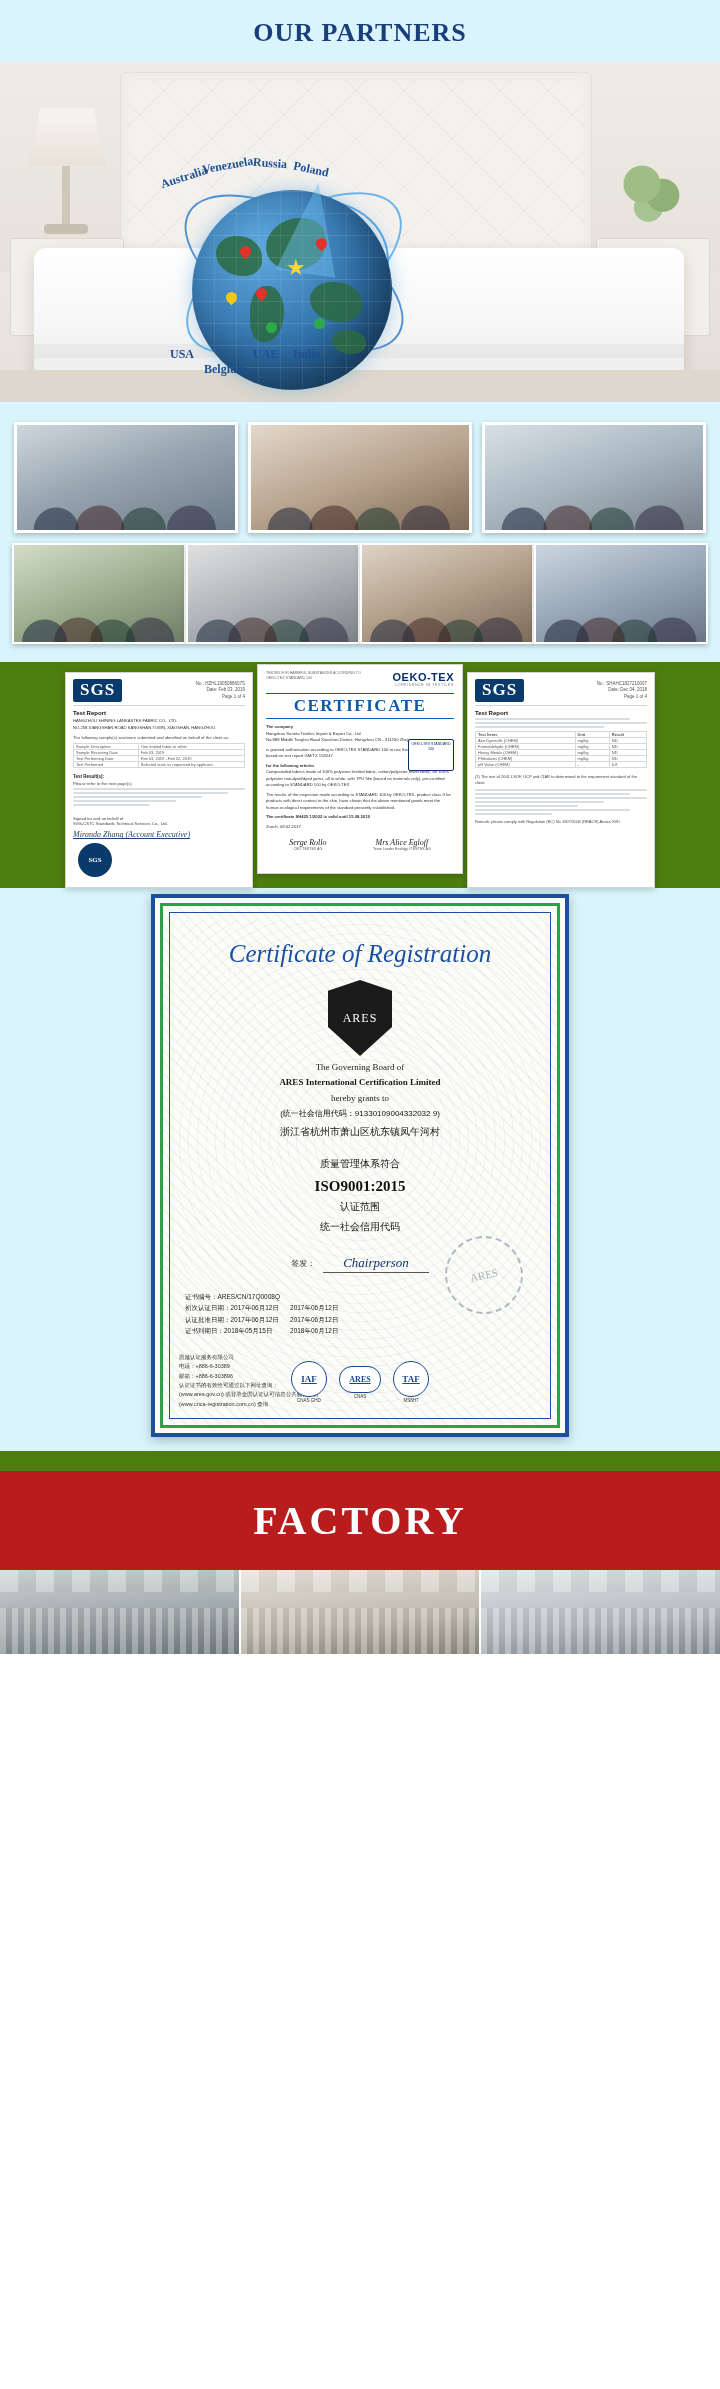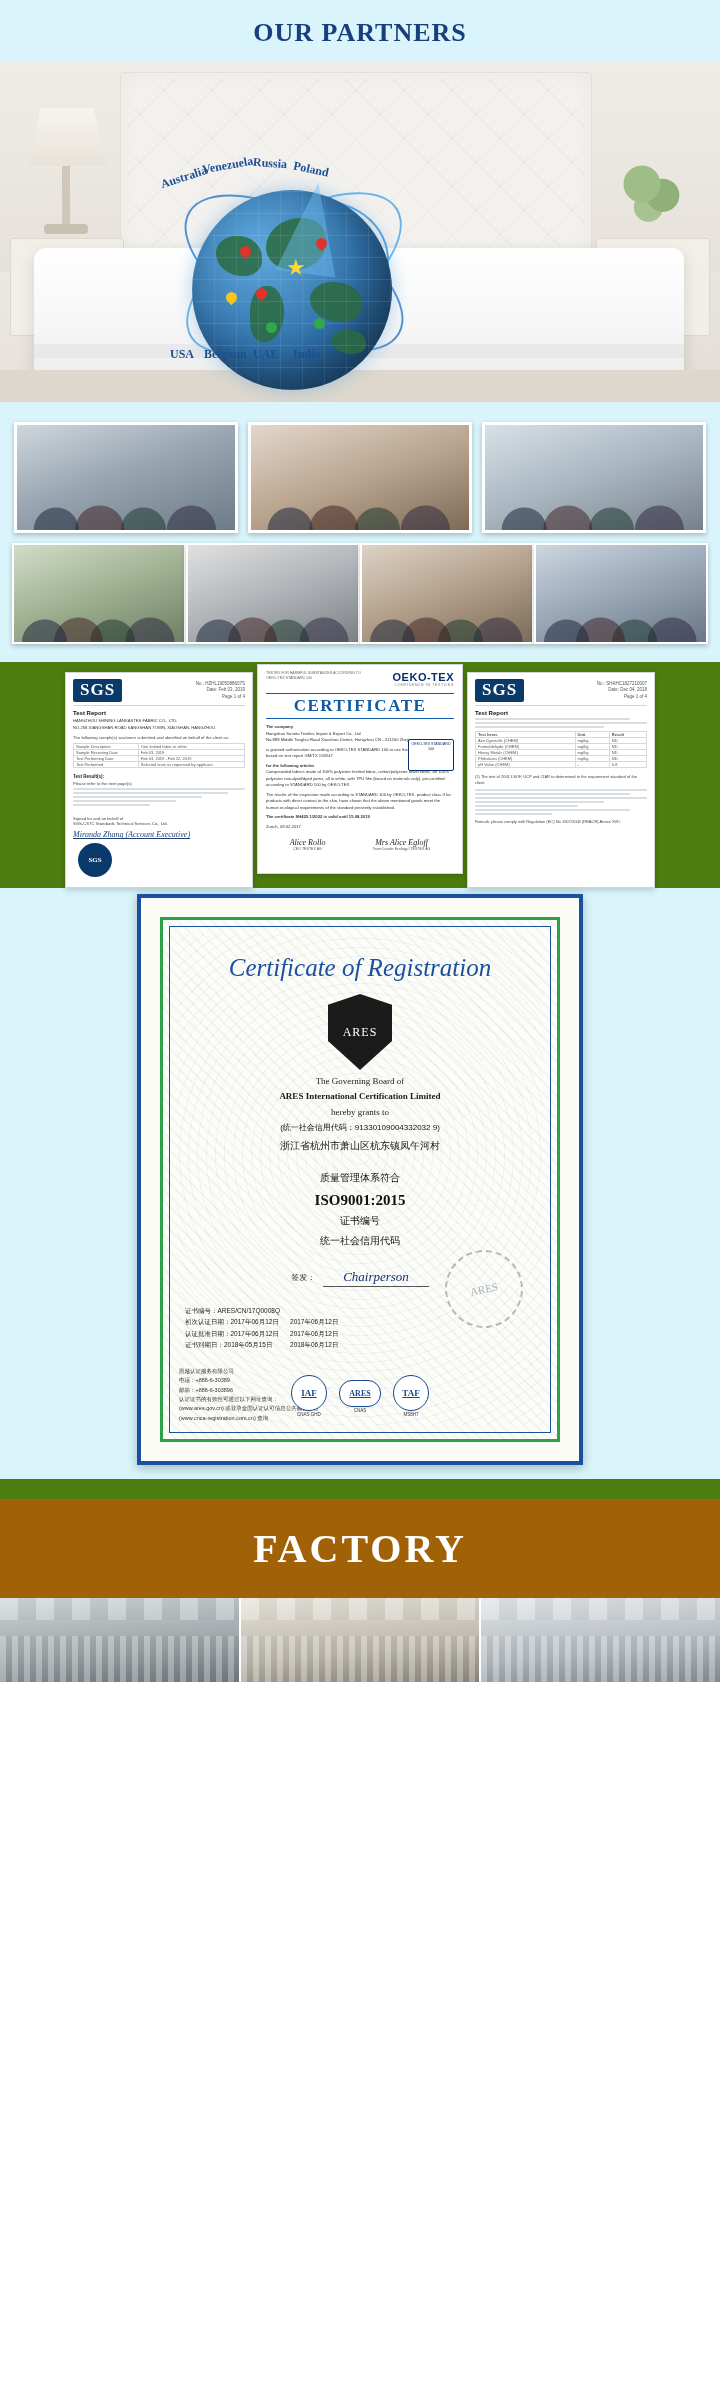--- a/index.html
+++ b/index.html
@@ -302,21 +302,21 @@
   
   .iso-wrap {
     display: flex; justify-content: center;
     padding: 6px 0 14px 0;
     background: #d9f4fb;
   }
   .iso-cert {
     width: 400px; height: 525px;
     background: #fcfcf7;
     border: 4px solid #1b4fa0;
-    padding: 19px;
+    padding: 5px;
     position: relative;
     box-shadow: 0 3px 10px rgba(0,0,0,0.25);
   }
   .iso-inner {
     width: 100%; height: 100%;
     border: 3px solid #2ba24a;
     position: relative;
     box-sizing: border-box;
     padding: 8px;
     background:
@@ -419,21 +419,21 @@
   .mark.round { width: 34px; height: 34px; border-radius: 50%; font-size: 9px; }
   .mark-cap { font-size: 4.5px; color: #333; text-align: center; margin-top: 1px;}
   .mark-col { display: flex; flex-direction: column; align-items: center; }
   .iso-footer {
     position: absolute; left: 16px; bottom: 16px;
     font-size: 5.5px; color: #333; line-height: 1.7;
   }
 
   
   .factory-band {
-    background: #a16207;
+    background: #b91c1c;
     text-align: center;
     padding: 26px 0 26px 0;
   }
   .factory-title {
     font-family: "Liberation Serif", serif;
     font-weight: bold;
     font-size: 40px;
     letter-spacing: 3px;
     color: #ffffff;
   }
@@ -501,21 +501,21 @@
         <div class="pin grn" style="left:96px; top:150px;"></div>
         <div class="pin grn" style="left:144px; top:146px;"></div>
         <div class="pin red" style="left:86px; top:116px;"></div>
       </div>
 
       <div class="glabel" style="left:160px; top:108px; transform:rotate(-18deg);">Australia</div>
       <div class="glabel" style="left:202px; top:96px; transform:rotate(-10deg);">Venezuela</div>
       <div class="glabel" style="left:253px; top:94px; transform:rotate(4deg);">Russia</div>
       <div class="glabel" style="left:293px; top:100px; transform:rotate(12deg);">Poland</div>
       <div class="glabel" style="left:170px; top:285px;">USA</div>
-      <div class="glabel" style="left:204px; top:285px;">Belgium</div>
+      <div class="glabel" style="left:204px; top:300px;">Belgium</div>
       <div class="glabel" style="left:253px; top:285px;">UAE</div>
       <div class="glabel" style="left:293px; top:285px;">India</div>
     </div>
   </section>
 
   <section class="gallery">
     <div class="gallery-row-top">
       <div class="photo p-top ph-a">
         <div class="figs"></div>
       </div>
@@ -611,21 +611,21 @@
           <div style="margin-top:3px;">is granted authorisation according to OEKO-TEX STANDARD 100 to use the OEKO-TEX mark, based on test report GM/TX 159247</div>
           <div style="font-weight:bold;margin-top:3px;">for the following articles</div>
           <div>Compounded fabrics made of 100% polyester knitted fabric, cotton/polyester towel fabric, on 100% polyester non-dyed/dyed yarns, all in white, with TPU film (based on materials only), pre-certified according to STANDARD 100 by OEKO-TEX</div>
           <div style="margin-top:3px;">The results of the inspection made according to STANDARD 100 by OEKO-TEX, product class II for products with direct contact to the skin, have shown that the above mentioned goods meet the human ecological requirements of the standard presently established.</div>
           <div style="margin-top:3px;font-weight:bold;">The certificate SH425 1/2022 is valid until 15.08.2019</div>
           <div style="margin-top:3px;">Zurich, 09.02.2017</div>
         </div>
         <div class="oeko-badge">OEKO-TEX STANDARD 100</div>
         <div class="sig-row">
           <div class="sig-block">
-            <div class="nm">Alice Rollo</div>
+            <div class="nm">Serge Rollo</div>
             <div>CEO TESTEX AG</div>
           </div>
           <div class="sig-block">
             <div class="nm">Mrs Alice Egloff</div>
             <div>Team Leader Ecology I TESTEX AG</div>
           </div>
         </div>
       </div>
 
       <div class="cert-doc cert-sgs-right">
@@ -703,21 +703,21 @@
 
           <div class="iso-line">The Governing Board of</div>
           <div class="iso-line bold">ARES International Certification Limited</div>
           <div class="iso-line">hereby grants to</div>
 
           <div class="iso-cn" style="font-size:8px;">(统一社会信用代码：91330109004332032 9)</div>
           <div class="iso-cn" style="font-size:10px;">浙江省杭州市萧山区杭东镇凤午河村</div>
 
           <div class="iso-cn" style="margin-top:12px;font-size:10px;">质量管理体系符合</div>
           <div class="iso-std">ISO9001:2015</div>
-          <div class="iso-cn" style="font-size:10px;">证书编号</div>
+          <div class="iso-cn" style="font-size:10px;">认证范围</div>
           <div class="iso-cn" style="font-size:10px;">统一社会信用代码</div>
 
           <div class="iso-sign-row">
             <span class="iso-sign-label">签发：</span>
             <span class="iso-sign">Chairperson</span>
           </div>
 
           <div class="iso-stamp">ARES</div>
 
           <div class="iso-details">

